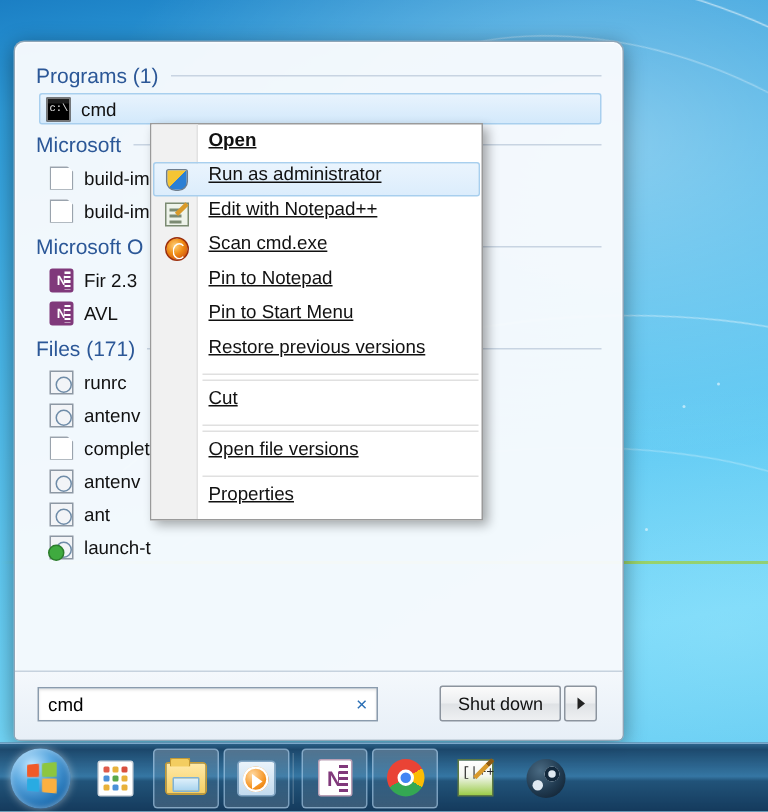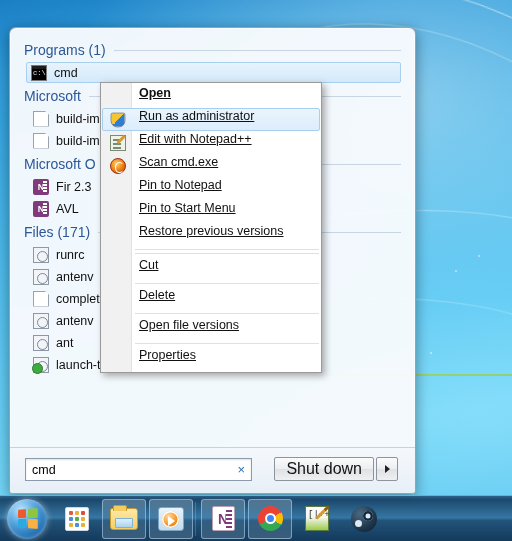--- a/index.html
+++ b/index.html
@@ -106,21 +106,21 @@
     position: absolute; left: 15px; top: 10px; width: 227px; height: 23px;
     background: #fff; border: 1px solid #8a9bad;
     box-shadow: inset 0 1px 2px rgba(0,0,0,0.12);
     display: flex; align-items: center; padding: 0 6px;
   }
   #search-box .val { font-size: 12.5px; color: #000; flex: 1; }
   #clear-x { color: #2b6fb5; font-size: 13px; cursor: pointer; }
 
   #shutdown-wrap { position: absolute; right: 17px; top: 9px; display: flex; }
   #shutdown-btn {
-    height: 24px; padding: 0 11px; font-size: 16px; color: #111;
+    height: 24px; padding: 0 11px; font-size: 12px; color: #111;
     background: linear-gradient(180deg, #fbfbfb 0%, #eceef0 48%, #dfe2e5 52%, #eef0f2 100%);
     border: 1px solid #8c949e; border-radius: 2px; display: flex; align-items: center;
   }
   #shutdown-arrow {
     width: 22px; height: 24px; margin-left: 2px;
     background: linear-gradient(180deg, #fbfbfb 0%, #eceef0 48%, #dfe2e5 52%, #eef0f2 100%);
     border: 1px solid #8c949e; border-radius: 2px;
     display: flex; align-items: center; justify-content: center;
   }
   .tri-r { width: 0; height: 0; border-left: 5px solid #222;
@@ -366,23 +366,20 @@
   </div>
   <div class="mi">
     <span>Restore previous versions</span>
   </div>
   <div class="msep"></div>
   <div class="msep"></div>
   <div class="mi">
     <span>Cut</span>
   </div>
   <div class="msep"></div>
-  <div class="mi">
-    <span>Delete</span>
-  </div>
   <div class="msep"></div>
   <div class="mi">
     <span>Open file versions</span>
   </div>
   <div class="msep"></div>
   <div class="mi">
     <span>Properties</span>
   </div>
 </div>
 

